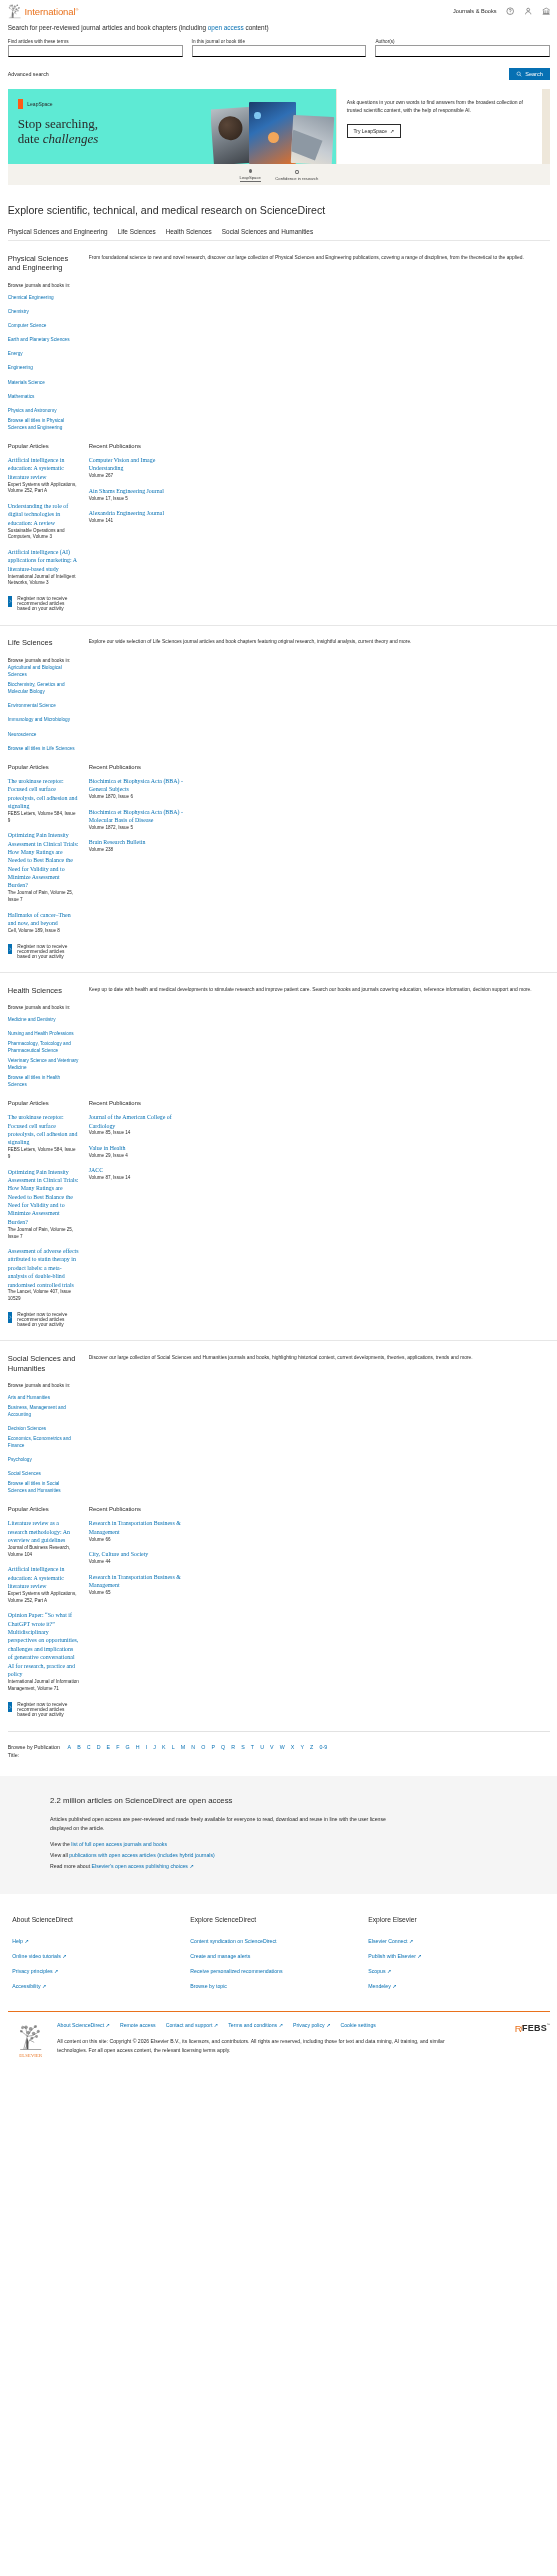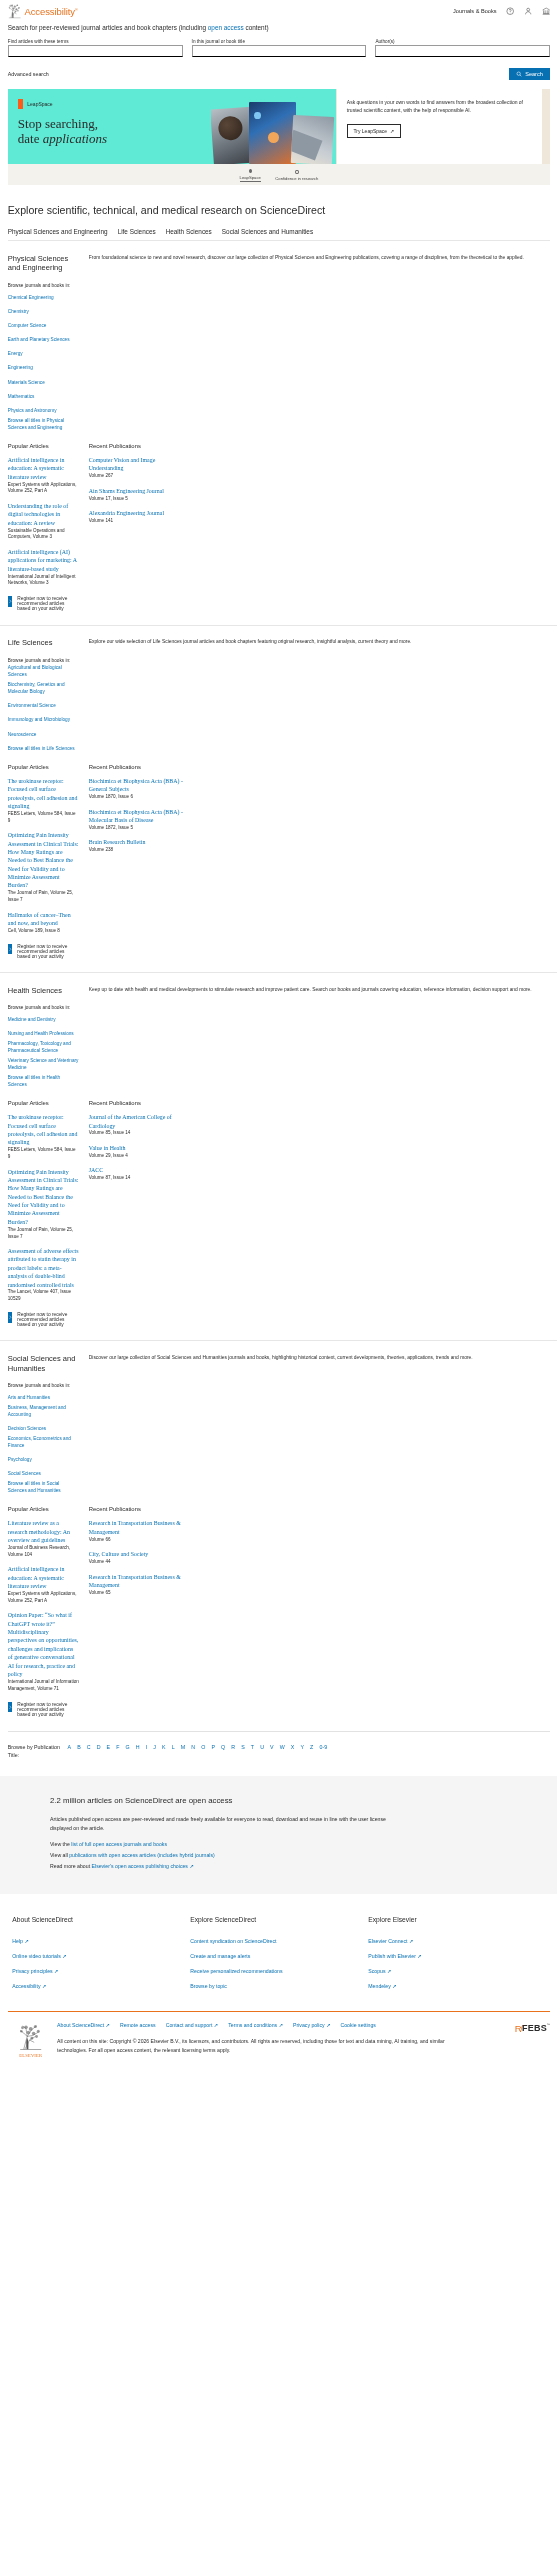--- a/index.html
+++ b/index.html
@@ -317,21 +317,21 @@
           <circle cx="25" cy="19" r="3"></circle>
         <circle cx="16" cy="17" r="3"></circle>
           <circle cx="4" cy="15" r="2.2"></circle>
         <circle cx="30" cy="24" r="2.4"></circle>
           <circle cx="22" cy="27" r="2.4"></circle>
       </g>
       <path d="M13 46 C13 38 11 32 14 26 C17 32 16 38 16 46 Z" fill="#555"></path>
       <rect x="2" y="45.5" width="36" height="1" fill="#666"></rect>
     </svg>
     <span class="brand-name">
-      <span>Accessibility</span><sup>®</sup>
+      <span>International</span><sup>®</sup>
     </span>
   </div>
   <div class="header-right">
     <span class="hdr-link">Journals &amp; Books</span>
     <svg class="hdr-icon" viewBox="0 0 24 24" fill="none" stroke="#2a2a2a" stroke-width="1.4">
       <circle cx="12" cy="12" r="9.5"></circle>
       <path d="M9.4 9.2a2.7 2.7 0 1 1 3.4 2.6c-.6.2-1 .8-1 1.5v.5"></path>
       <circle cx="12" cy="17.2" r="0.9" fill="#2a2a2a" stroke="none"></circle>
     </svg>
     <svg class="hdr-icon" viewBox="0 0 24 24" fill="none" stroke="#2a2a2a" stroke-width="1.4">
@@ -378,21 +378,21 @@
 </section>
 
 <section class="promo-wrap">
   <div class="promo-left">
     <div class="promo-tag">
       <span class="promo-tag-bar"></span>
       <span class="promo-tag-text">LeapSpace</span>
     </div>
     <div class="promo-headline">
       <div>Stop searching,</div>
-      <div><span>date </span><em>applications</em></div>
+      <div><span>date </span><em>challenges</em></div>
     </div>
     <div class="promo-art">
       <div class="card card-a"></div>
       <div class="card card-b"></div>
       <div class="card card-c"></div>
     </div>
   </div>
   <div class="promo-right">
     <div class="promo-copy">Ask questions in your own words to find answers from the broadest collection of trusted scientific content, with the help of responsible AI.</div>
     <button class="promo-btn">

